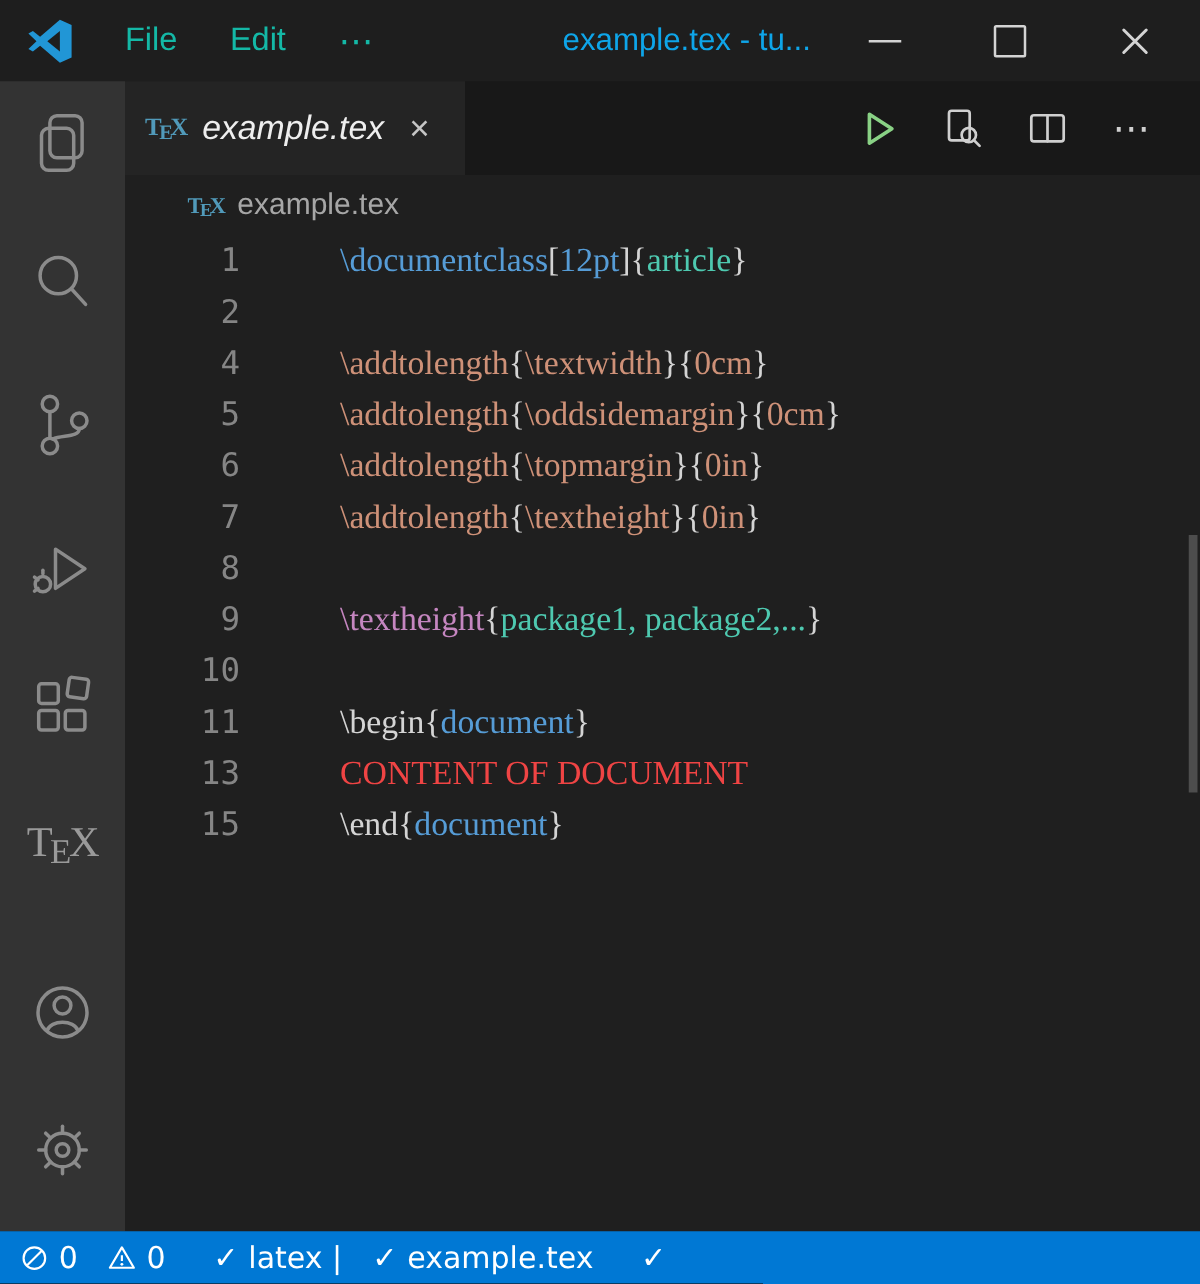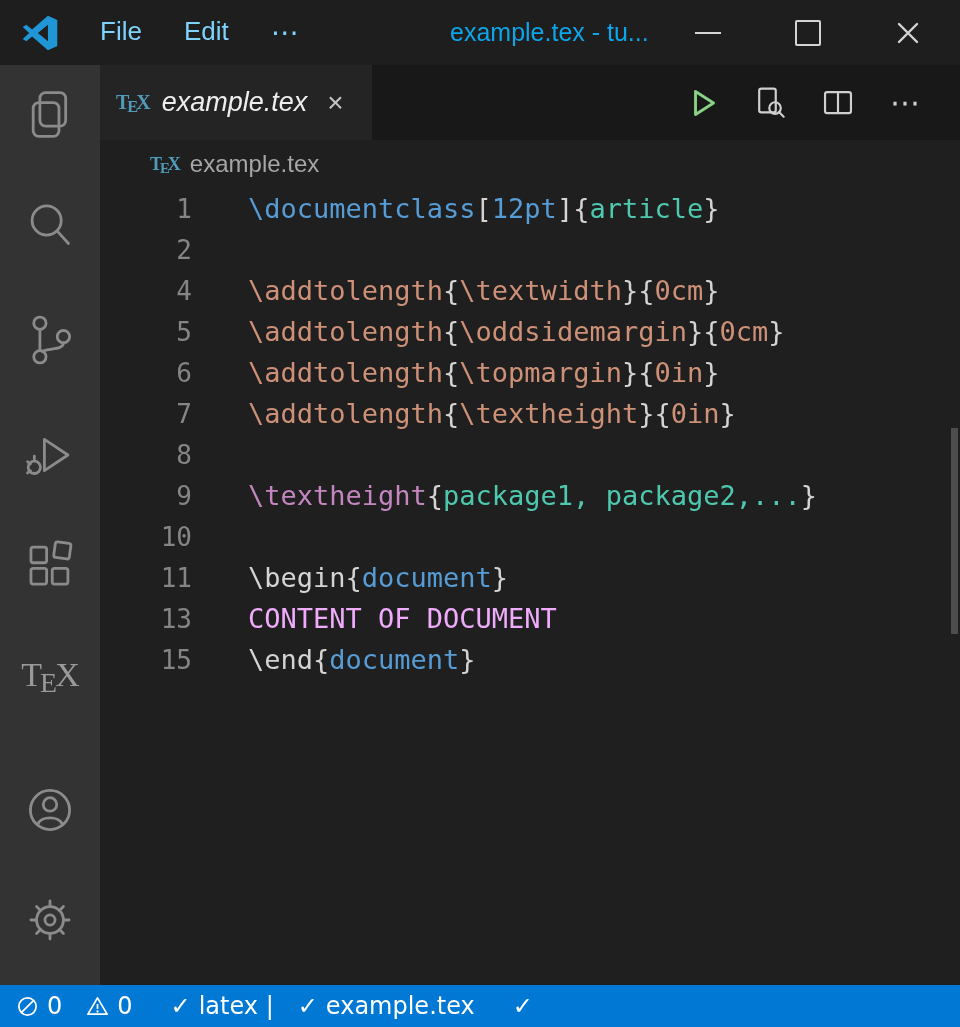--- a/index.html
+++ b/index.html
@@ -4,21 +4,21 @@
 <style>
   html,body{margin:0;padding:0;background:#000;}
   .app{position:relative;width:960px;height:1027px;background:#1f1f1f;overflow:hidden;
        font-family:"Liberation Sans",sans-serif;-webkit-font-smoothing:antialiased;}
 
   
   .titlebar{position:absolute;top:0;left:0;right:0;height:65px;background:#1e1e1e;
             display:flex;align-items:center;color:#cccccc;}
   .vscode-logo{width:36px;height:36px;margin-left:22px;flex:0 0 auto;}
   .menus{display:flex;margin-left:24px;gap:6px;}
-  .menu{font-size:26px;color:#7dd3fc;padding:6px 18px;border-radius:6px;cursor:default;}
+  .menu{font-size:26px;color:#14b8a6;padding:6px 18px;border-radius:6px;cursor:default;}
   .menu.ellipsis{font-size:28px;letter-spacing:2px;}
   .win-title{position:absolute;left:450px;top:0;height:65px;display:flex;align-items:center;
              font-size:25px;color:#0ea5e9;white-space:nowrap;}
   .win-controls{margin-left:auto;display:flex;align-items:center;gap:56px;padding-right:30px;}
   .win-btn{width:44px;height:44px;display:flex;align-items:center;justify-content:center;}
   .min-line{width:26px;height:2px;background:#d4d4d4;}
   .max-box{width:22px;height:22px;border:2px solid #d4d4d4;border-radius:2px;}
 
   
   .activitybar{position:absolute;top:65px;left:0;width:100px;bottom:42px;background:#333333;}
@@ -51,21 +51,21 @@
   .crumb-label{font-size:24px;color:#a6a6a6;}
 
   
   .code{position:absolute;top:188px;left:100px;right:0;bottom:42px;background:#1f1f1f;
         font-family:"DejaVu Sans Mono","Liberation Mono",monospace;font-size:27px;}
   .code-line{height:41px;line-height:41px;white-space:pre;}
   .code-line.current{background:rgba(255,255,255,0.03);
         box-shadow:inset 0 1px 0 #2e2e2e, inset 0 -1px 0 #2e2e2e;}
   .line-num{display:inline-block;width:92px;text-align:right;color:#858585;font-size:26px;}
   .code-line.current .line-num{color:#c6c6c6;}
-  .line-text{margin-left:56px;}
+  .line-text{margin-left:80px;font-family:Liberation Serif, serif;}
   .cursor{display:inline-block;width:3px;height:32px;background:#e6e6e6;vertical-align:-6px;}
 
   .scrollbar{position:absolute;right:2px;top:428px;width:7px;height:206px;background:#4d4d4d;}
 
   
   .statusbar{position:absolute;left:0;right:0;bottom:0;height:42px;background:var(--statusbar-bg,#0078d4);
              display:flex;align-items:center;color:#ffffff;font-size:24px;
              font-family:"DejaVu Sans","Liberation Sans",sans-serif;padding:0 26px 0 16px;box-sizing:border-box;}
   .sb-item{display:flex;align-items:center;gap:8px;white-space:nowrap;}
   .sb-left{display:flex;align-items:center;gap:24px;}
@@ -213,21 +213,21 @@
         <div class="code-line"><span class="line-num">1</span><span class="line-text"><span style="color: rgb(86, 156, 214);">\documentclass</span><span style="color: rgb(212, 212, 212);">[</span><span style="color: rgb(86, 156, 214);">12pt</span><span style="color: rgb(212, 212, 212);">]</span><span style="color: rgb(212, 212, 212);">{</span><span style="color: rgb(78, 201, 176);">article</span><span style="color: rgb(212, 212, 212);">}</span></span></div>
         <div class="code-line"><span class="line-num">2</span><span class="line-text"></span></div>
         <div class="code-line"><span class="line-num">4</span><span class="line-text"><span style="color: rgb(206, 145, 120);">\addtolength</span><span style="color: rgb(212, 212, 212);">{</span><span style="color: rgb(206, 145, 120);">\textwidth</span><span style="color: rgb(212, 212, 212);">}</span><span style="color: rgb(212, 212, 212);">{</span><span style="color: rgb(206, 145, 120);">0cm</span><span style="color: rgb(212, 212, 212);">}</span></span></div>
         <div class="code-line"><span class="line-num">5</span><span class="line-text"><span style="color: rgb(206, 145, 120);">\addtolength</span><span style="color: rgb(212, 212, 212);">{</span><span style="color: rgb(206, 145, 120);">\oddsidemargin</span><span style="color: rgb(212, 212, 212);">}</span><span style="color: rgb(212, 212, 212);">{</span><span style="color: rgb(206, 145, 120);">0cm</span><span style="color: rgb(212, 212, 212);">}</span></span></div>
         <div class="code-line"><span class="line-num">6</span><span class="line-text"><span style="color: rgb(206, 145, 120);">\addtolength</span><span style="color: rgb(212, 212, 212);">{</span><span style="color: rgb(206, 145, 120);">\topmargin</span><span style="color: rgb(212, 212, 212);">}</span><span style="color: rgb(212, 212, 212);">{</span><span style="color: rgb(206, 145, 120);">0in</span><span style="color: rgb(212, 212, 212);">}</span></span></div>
         <div class="code-line"><span class="line-num">7</span><span class="line-text"><span style="color: rgb(206, 145, 120);">\addtolength</span><span style="color: rgb(212, 212, 212);">{</span><span style="color: rgb(206, 145, 120);">\textheight</span><span style="color: rgb(212, 212, 212);">}</span><span style="color: rgb(212, 212, 212);">{</span><span style="color: rgb(206, 145, 120);">0in</span><span style="color: rgb(212, 212, 212);">}</span></span></div>
         <div class="code-line"><span class="line-num">8</span><span class="line-text"></span></div>
         <div class="code-line"><span class="line-num">9</span><span class="line-text"><span style="color: rgb(197, 134, 192);">\textheight</span><span style="color: rgb(212, 212, 212);">{</span><span style="color: rgb(78, 201, 176);">package1, package2,...</span><span style="color: rgb(212, 212, 212);">}</span></span></div>
         <div class="code-line"><span class="line-num">10</span><span class="line-text"></span></div>
         <div class="code-line"><span class="line-num">11</span><span class="line-text"><span style="color: rgb(212, 212, 212);">\begin</span><span style="color: rgb(212, 212, 212);">{</span><span style="color: rgb(86, 156, 214);">document</span><span style="color: rgb(212, 212, 212);">}</span></span></div>
-        <div class="code-line"><span class="line-num">13</span><span class="line-text"><span style="color: #f0abfc;">CONTENT OF DOCUMENT</span></span></div>
+        <div class="code-line"><span class="line-num">13</span><span class="line-text"><span style="color: #ef4444;">CONTENT OF DOCUMENT</span></span></div>
         <div class="code-line"><span class="line-num">15</span><span class="line-text"><span style="color: rgb(212, 212, 212);">\end</span><span style="color: rgb(212, 212, 212);">{</span><span style="color: rgb(86, 156, 214);">document</span><span style="color: rgb(212, 212, 212);">}</span></span></div>
       </div>
   </div>
 
   <div class="scrollbar"></div>
 
   <div class="statusbar">
     <div class="sb-left">
       <div class="sb-item">
         <svg viewBox="0 0 24 24">

